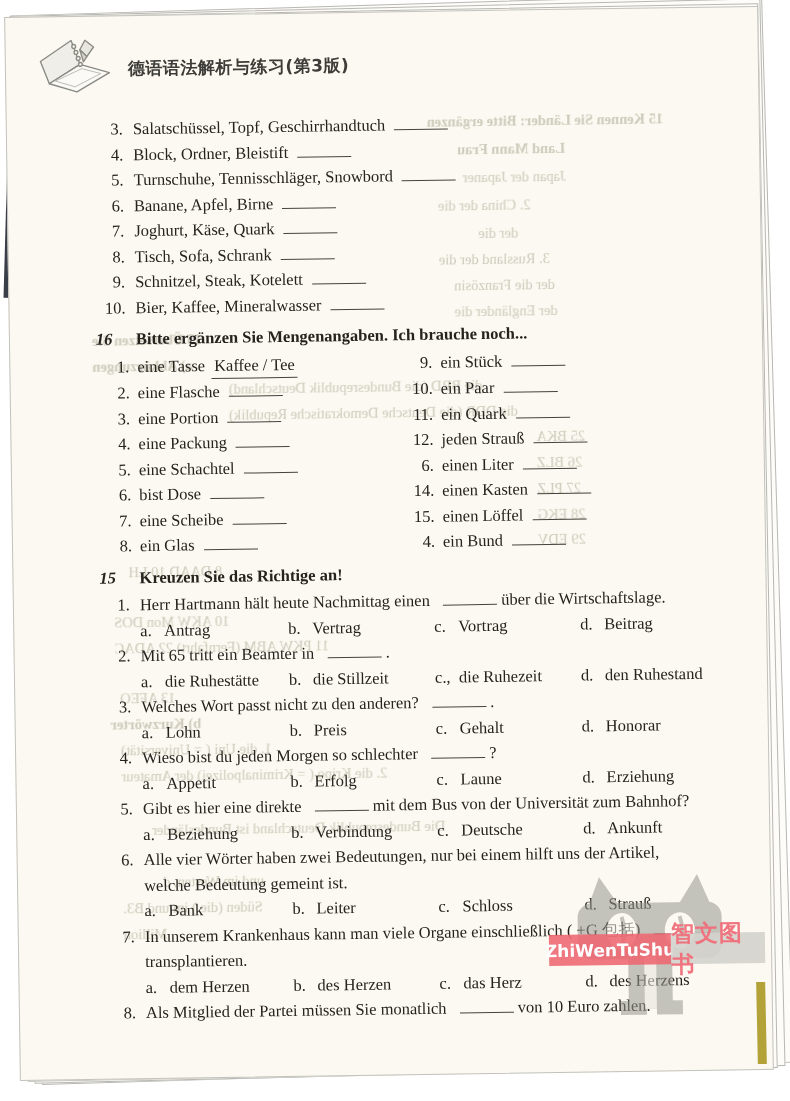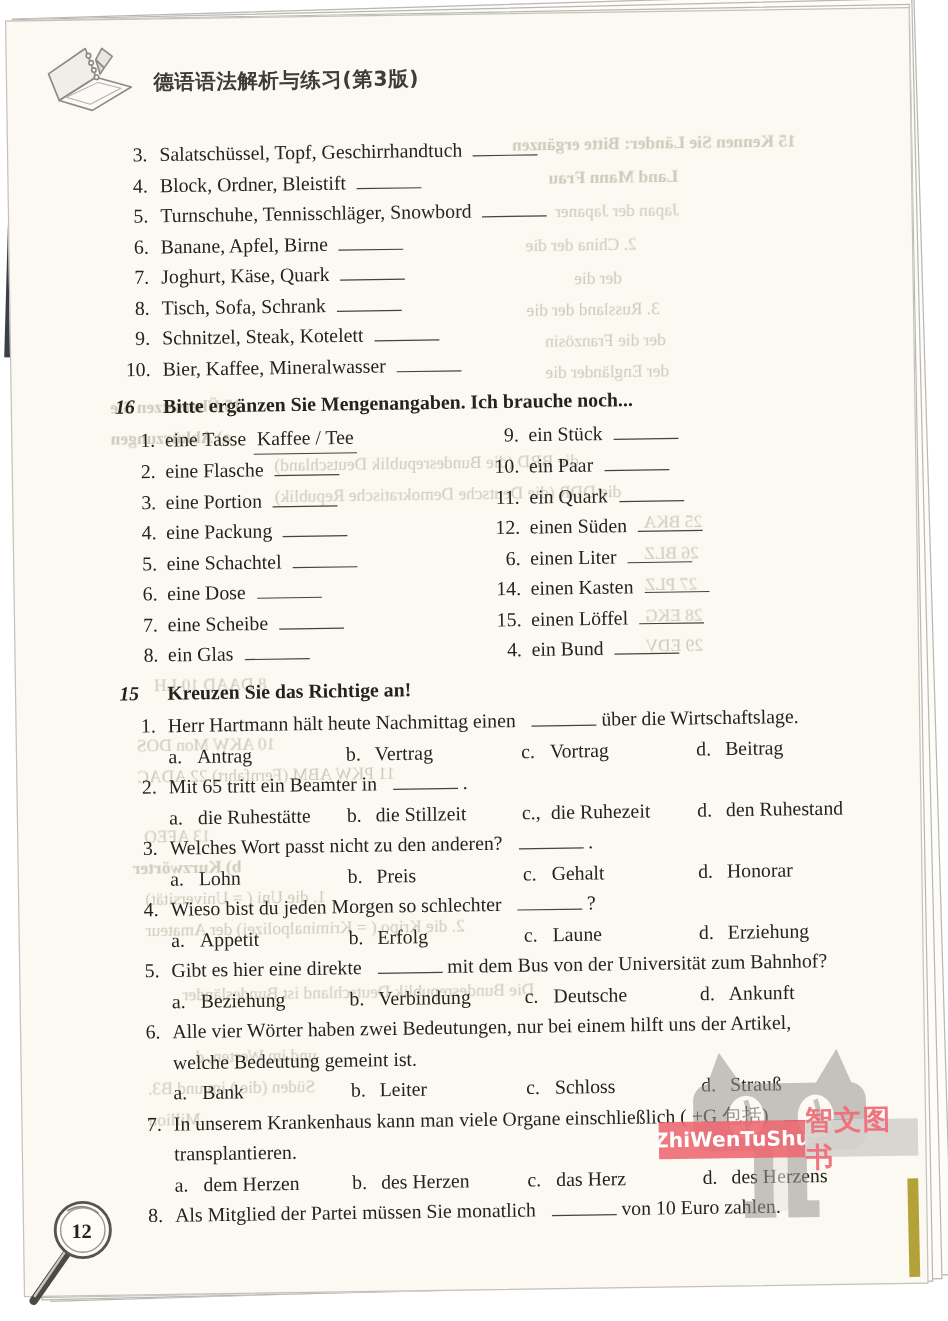--- a/index.html
+++ b/index.html
@@ -201,36 +201,36 @@
               <span>ein Quark</span>
               <span class="blank"></span>
             </div>
             <div class="cellL">
               <span class="num">4.</span>
               <span>eine Packung</span>
               <span class="blank"></span>
             </div>
             <div class="cellR">
               <span class="num">12.</span>
-              <span>einen Süden</span>
+              <span>jeden Strauß</span>
               <span class="blank"></span>
             </div>
             <div class="cellL">
               <span class="num">5.</span>
               <span>eine Schachtel</span>
               <span class="blank"></span>
             </div>
             <div class="cellR">
               <span class="num">6.</span>
               <span>einen Liter</span>
               <span class="blank"></span>
             </div>
             <div class="cellL">
               <span class="num">6.</span>
-              <span>eine Dose</span>
+              <span>bist Dose</span>
               <span class="blank"></span>
             </div>
             <div class="cellR">
               <span class="num">14.</span>
               <span>einen Kasten</span>
               <span class="blank"></span>
             </div>
             <div class="cellL">
               <span class="num">7.</span>
               <span>eine Scheibe</span>
@@ -370,23 +370,13 @@
       <rect x="74" y="84" width="12" height="52" fill="#fbf9f1" opacity=".8"></rect>
     </svg>
     <div class="wm-band pink">
       <span>ZhiWenTuShu</span>
     </div>
     <div class="wm-band gray">
       <span>智文图书</span>
     </div>
   </div>
 
-  <div class="pagenum-wrap">
-    <svg width="92" height="96" viewBox="0 0 92 96">
-      <line x1="40" y1="50" x2="12" y2="90" stroke="#4a4a45" stroke-width="7" stroke-linecap="round"></line>
-      <line x1="39" y1="48" x2="13" y2="86" stroke="#c9c8c2" stroke-width="2" stroke-linecap="round"></line>
-      <circle cx="53" cy="31" r="23" fill="#fdfcf6" stroke="#55544e" stroke-width="2.4"></circle>
-      <circle cx="53" cy="31" r="18.5" fill="none" stroke="#9a9992" stroke-width="1.2"></circle>
-      <path d="M40 15 q14 -8 26 2" fill="none" stroke="#8a8983" stroke-width="1.4"></path>
-      <text x="52" y="38" text-anchor="middle" font-size="17" font-weight="bold" fill="#23231f" font-family="Liberation Serif, serif">12</text>
-    </svg>
-  </div>
 </div>
 
 </body></html>

